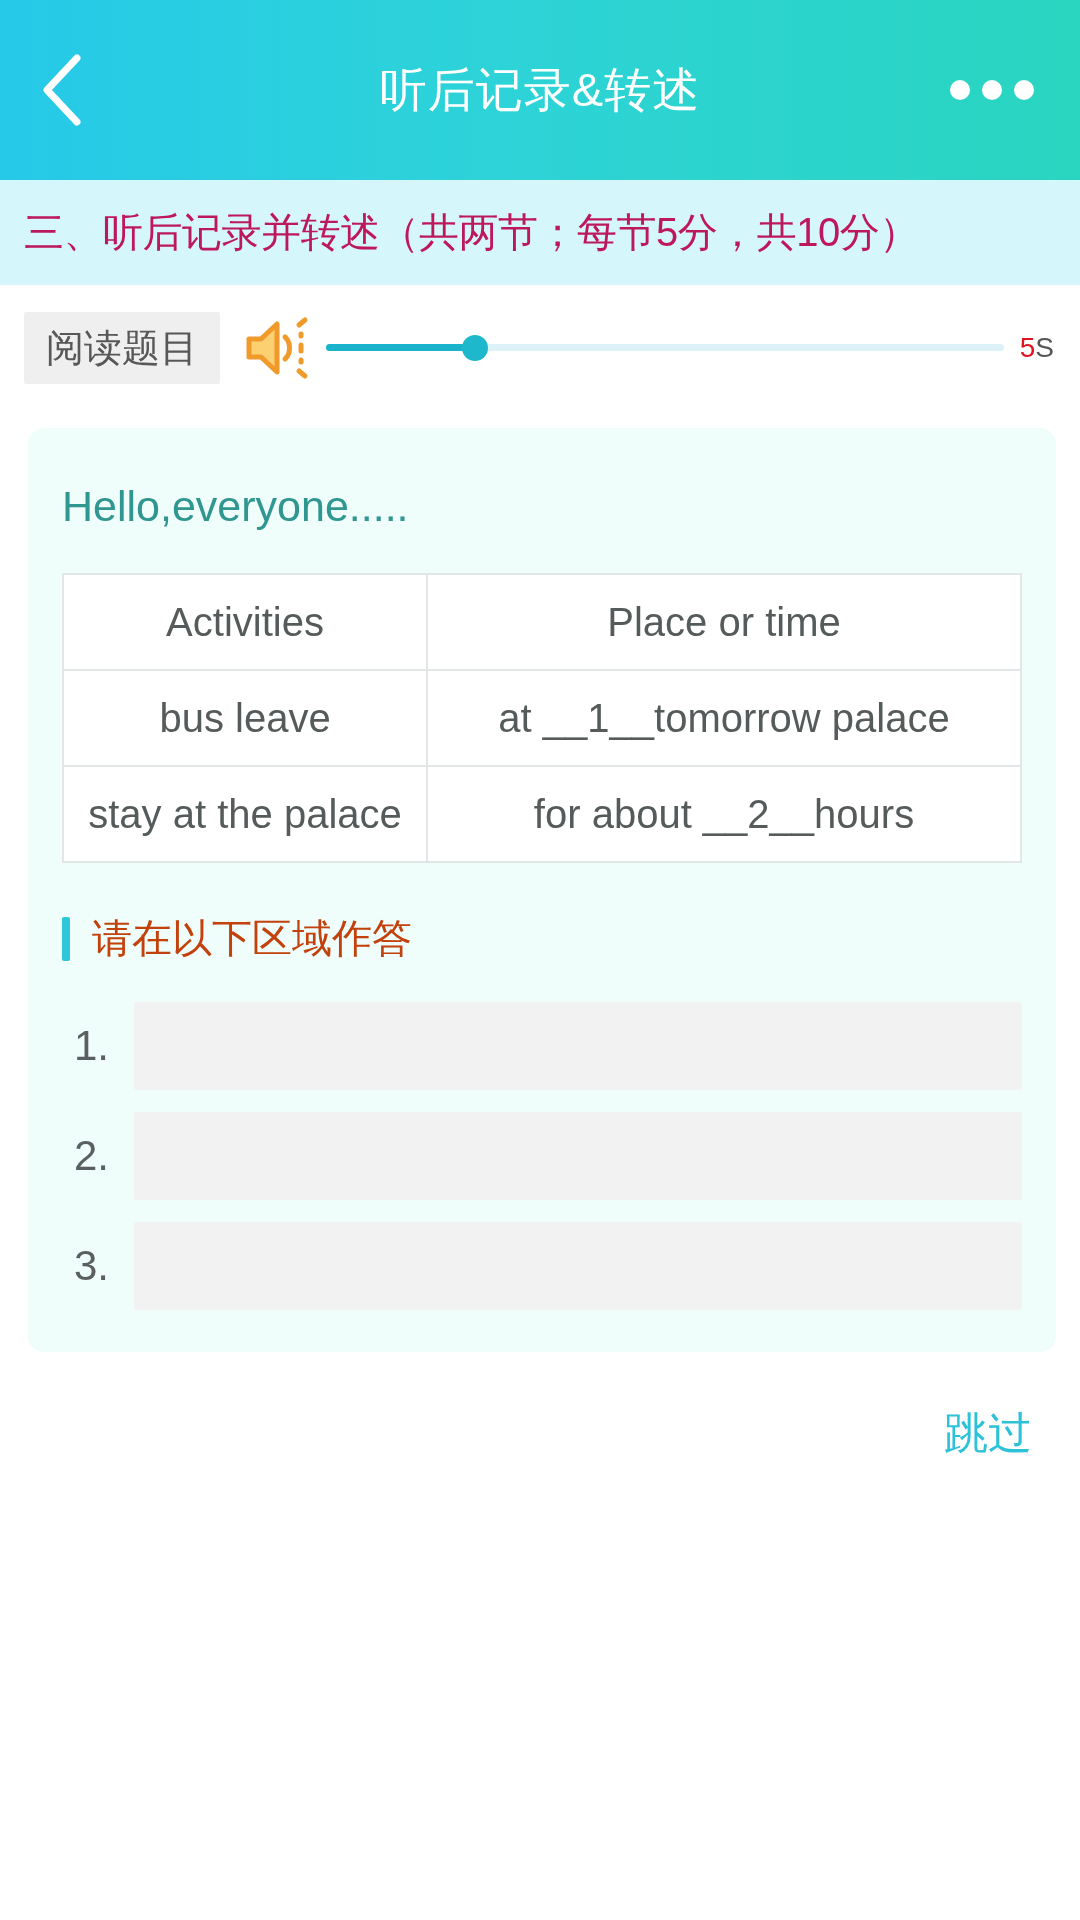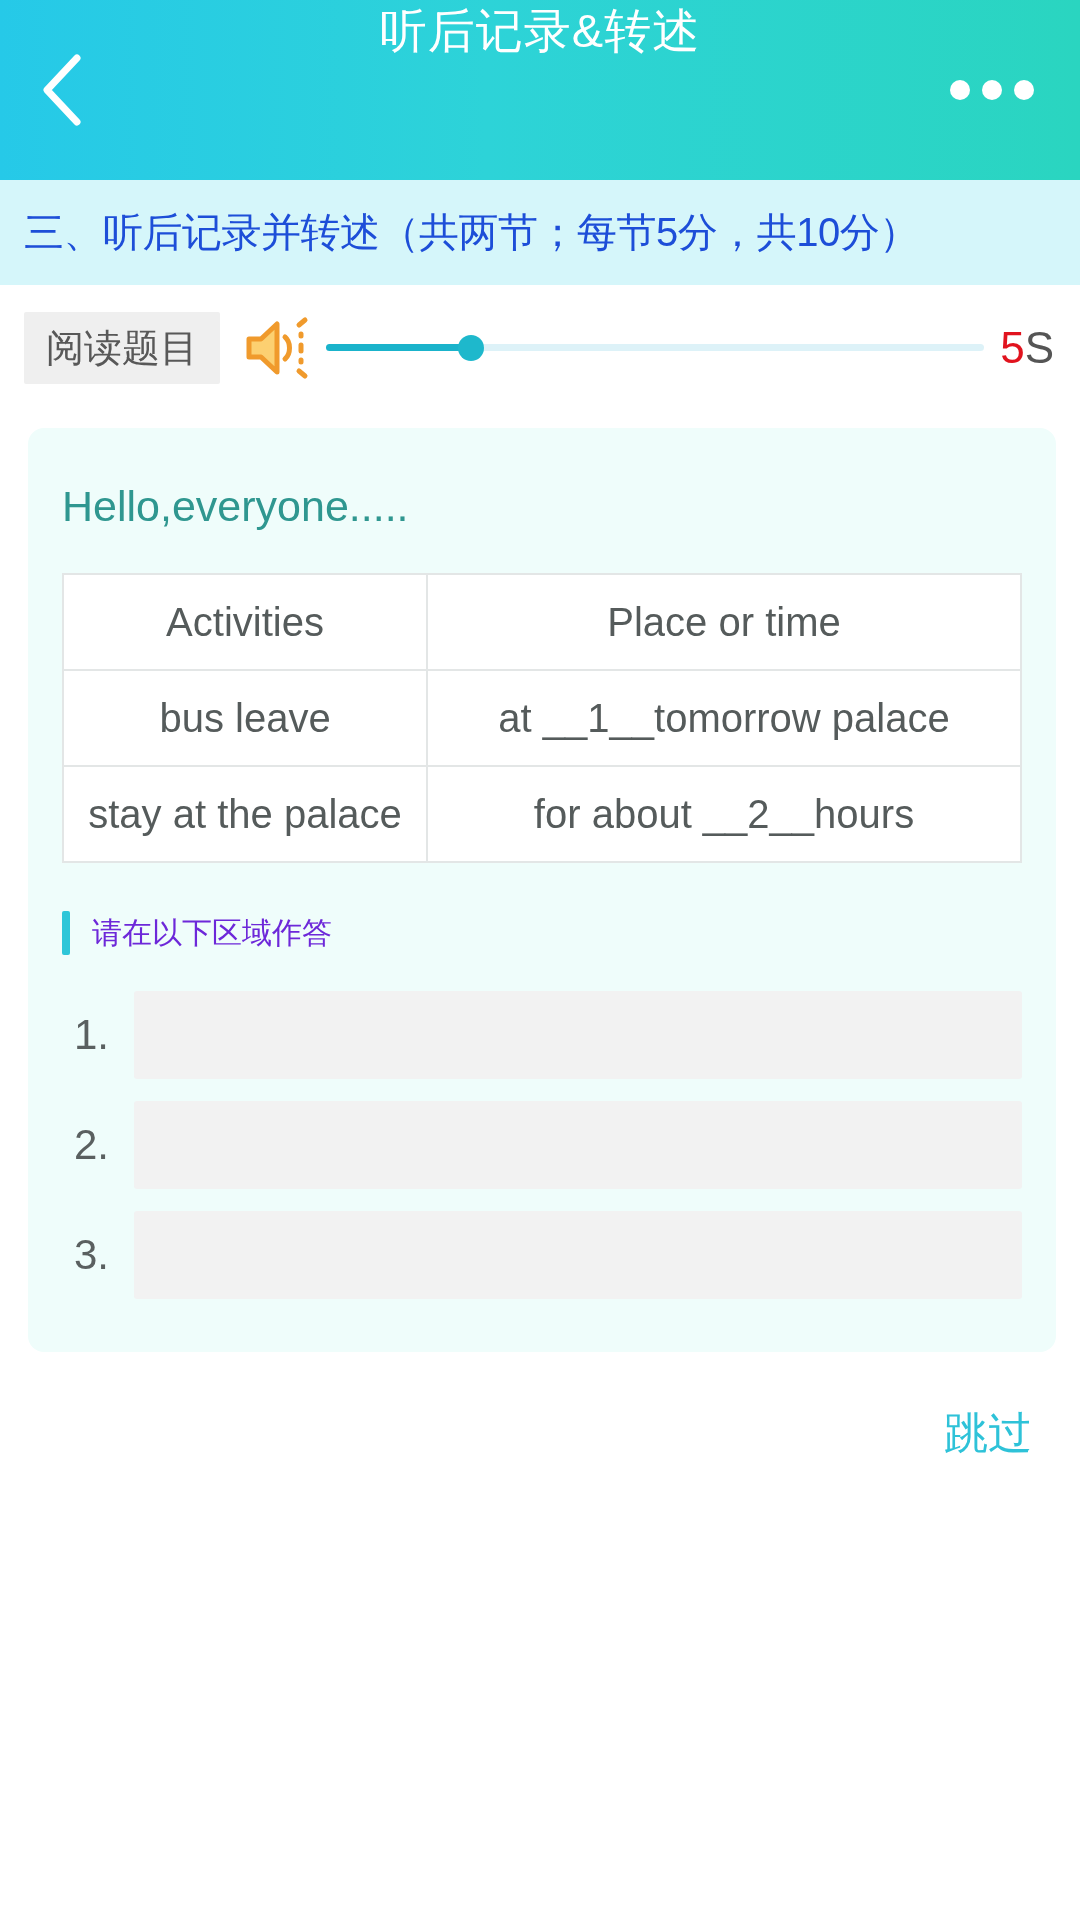--- a/index.html
+++ b/index.html
@@ -24,20 +24,21 @@
     flex-direction: column;
   }
 
   
   .appbar {
     position: relative;
     height: 180px;
     flex: 0 0 180px;
     background: linear-gradient(90deg, #26c9e8 0%, #2dd3d8 45%, #2ad5c0 100%);
     display: flex;
+    align-items: center;
   }
 
   .back-btn {
     position: absolute;
     left: 20px;
     top: 50%;
     transform: translateY(-50%);
     width: 80px;
     height: 80px;
     display: flex;
@@ -78,21 +79,21 @@
   
   .section-banner {
     flex: 0 0 105px;
     background: #d5f6fa;
     display: flex;
     align-items: center;
     padding: 0 24px;
   }
   .section-banner-text {
     font-size: 40px;
-    color: #1d4ed8;
+    color: #be185d;
     font-weight: 400;
     white-space: nowrap;
     letter-spacing: -0.5px;
   }
 
   
   .audio-row {
     flex: 0 0 125px;
     display: flex;
     align-items: center;
@@ -151,21 +152,21 @@
     width: 26px;
     height: 26px;
     border-radius: 50%;
     background: #1eb8cc;
     left: 22%;
     transform: translateX(-50%);
   }
 
   .timer {
     flex: 0 0 auto;
-    font-size: 44px;
+    font-size: 28px;
     line-height: 1;
     white-space: nowrap;
     padding-right: 4px;
   }
   .timer .num { color: #e1131e; }
   .timer .unit { color: #555555; }
 
   
   .content-card {
     margin: 18px 24px 0 28px;
@@ -212,22 +213,22 @@
     margin-bottom: 36px;
   }
   .answer-heading .bar {
     width: 8px;
     height: 44px;
     background: #2ec6d8;
     border-radius: 2px;
     margin-right: 22px;
   }
   .answer-heading .txt {
-    font-size: 30px;
-    color: #6d28d9;
+    font-size: 40px;
+    color: #c2410c;
   }
 
   
   .answer-row {
     display: flex;
     align-items: center;
     margin-bottom: 22px;
   }
   .answer-num {
     flex: 0 0 72px;

